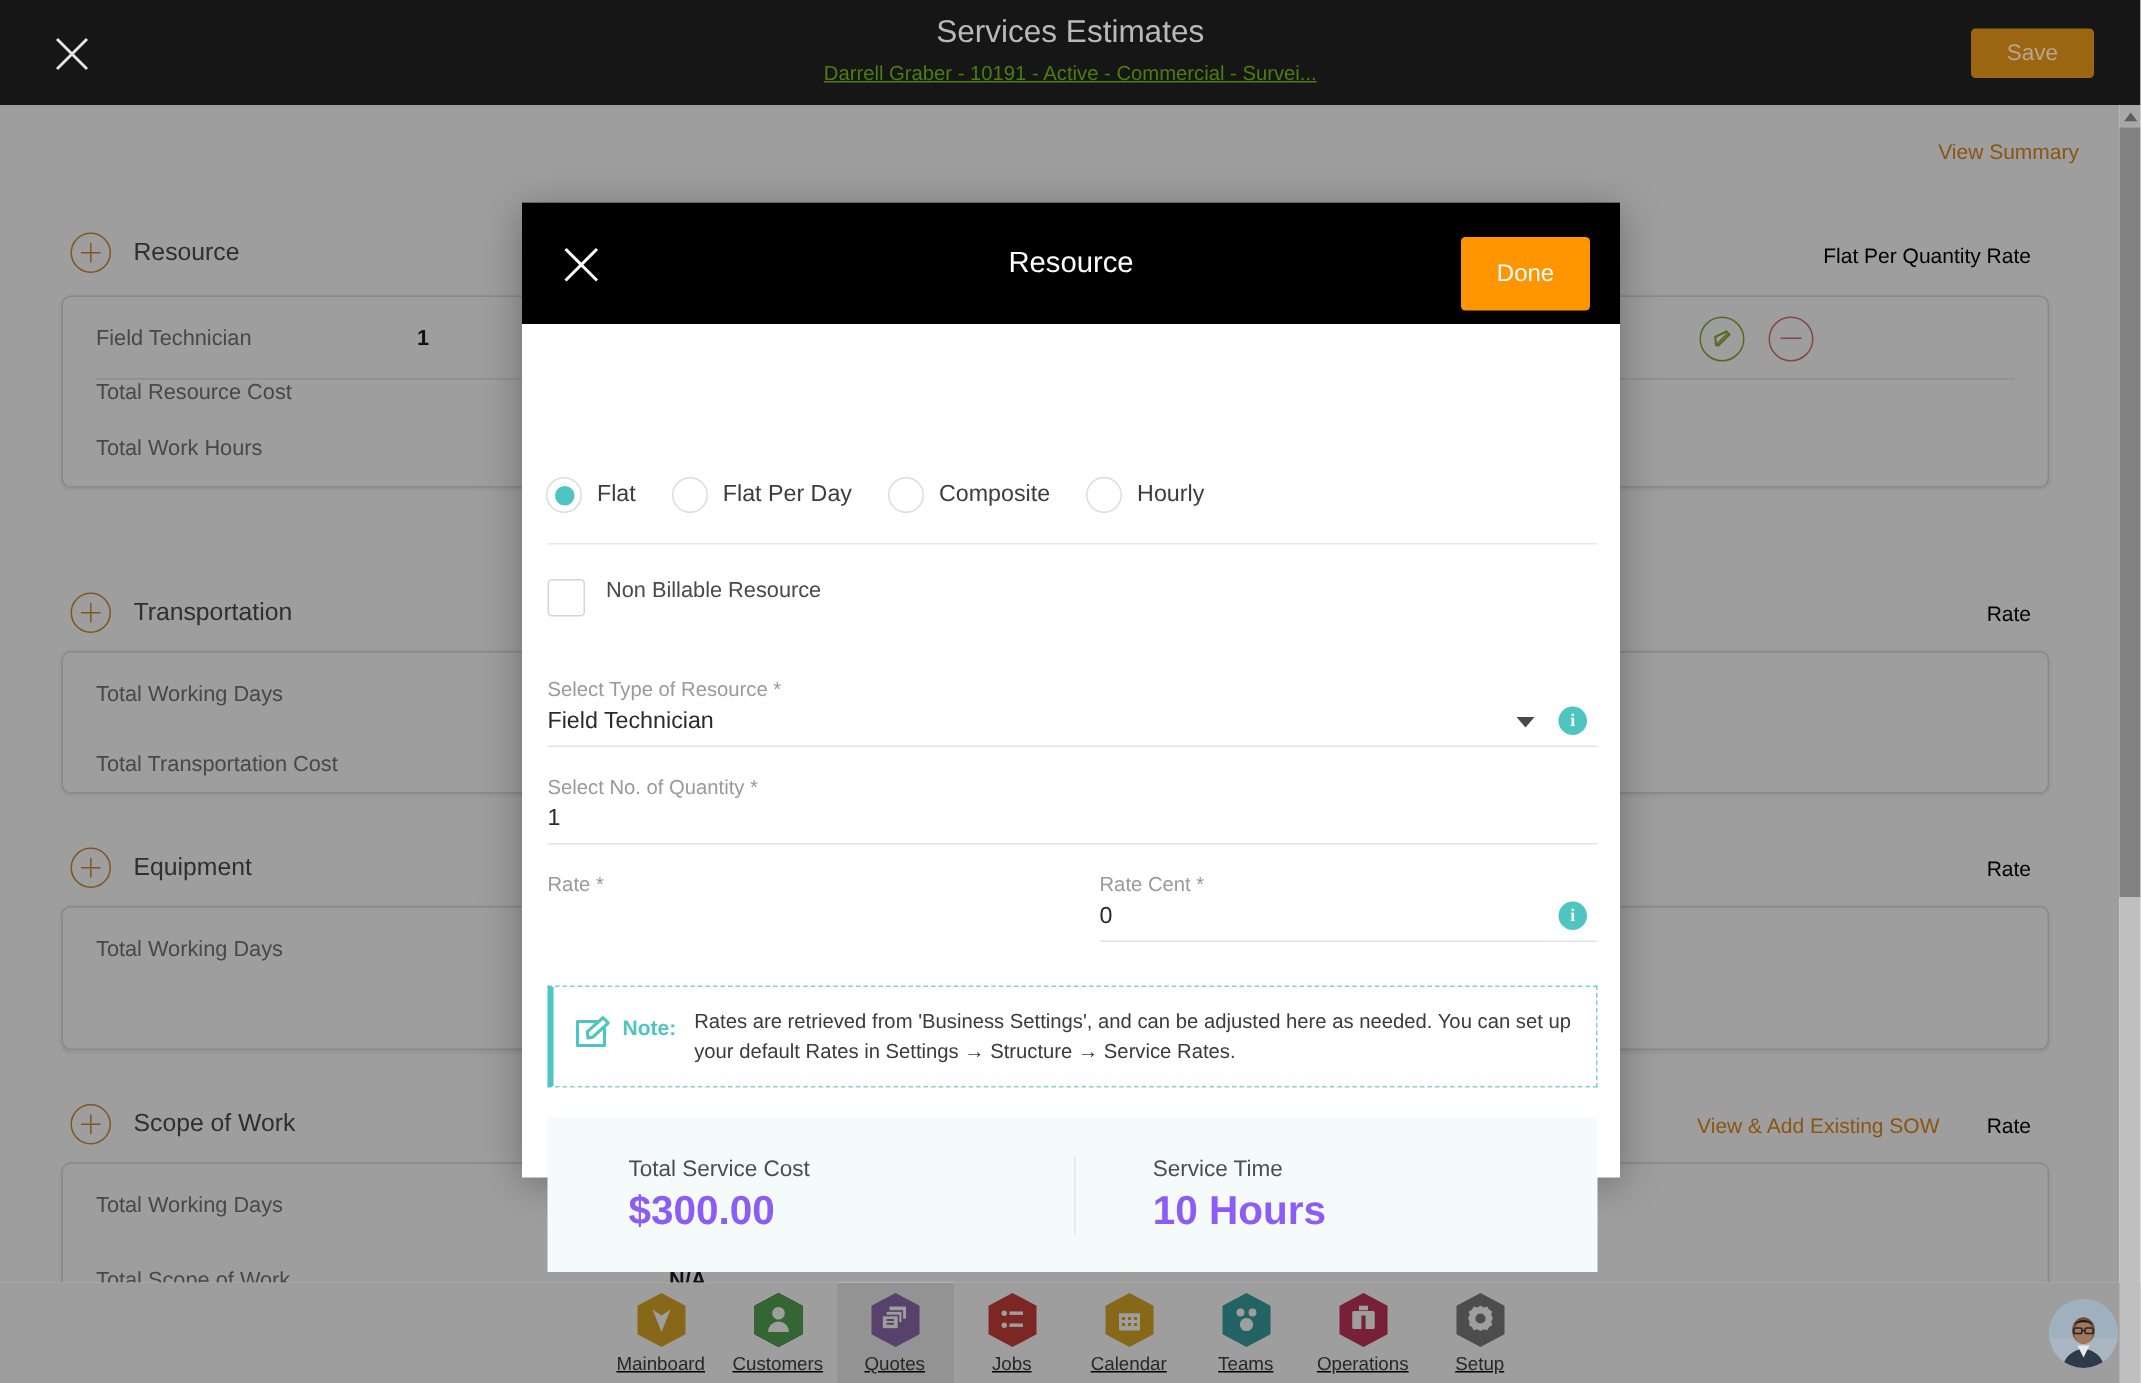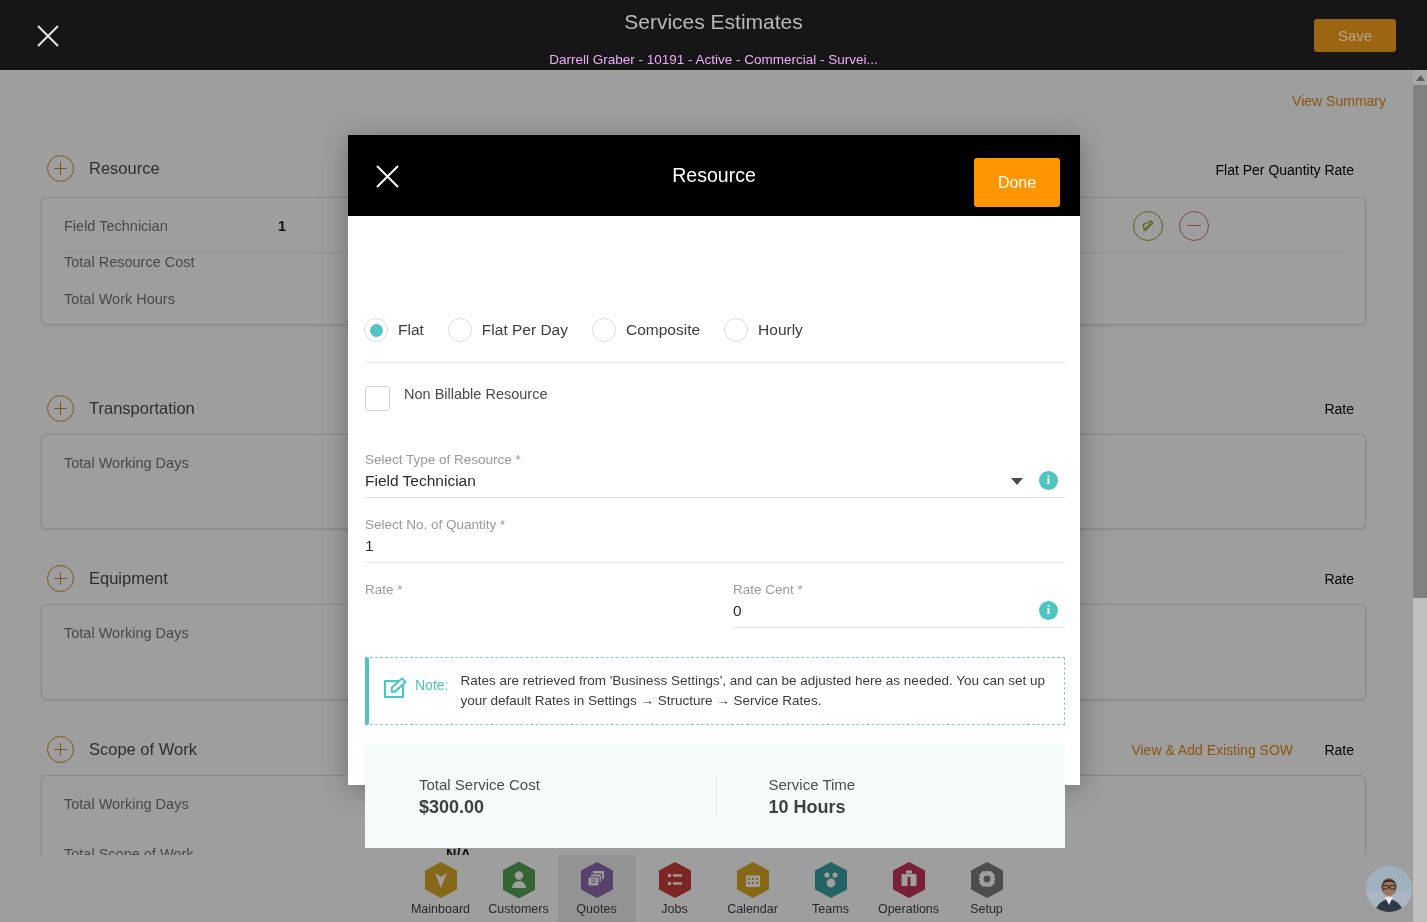--- a/index.html
+++ b/index.html
@@ -17,21 +17,21 @@
   }
   .topbar-close {
     position: absolute; left: 30px; top: 18px; width: 36px; height: 36px;
     display: flex; align-items: center; justify-content: center; cursor: pointer;
   }
   .topbar-close svg { display: block; }
   .topbar-titles {
     position: absolute; left: 0; top: 8px; width: 1427px; text-align: center;
   }
   .topbar-title { font-size: 21px; color: #b9b9b9; line-height: 28px; }
-  .topbar-sub { font-size: 13.5px; color: #f0abfc; line-height: 22px; margin-top: 13px; }
+  .topbar-sub { font-size: 13.5px; color: #4d7c0f; line-height: 22px; margin-top: 2px; text-decoration: underline; }
   .save-btn {
     position: absolute; right: 31px; top: 19px; width: 82px; height: 33px;
     background: #9b6511; color: #b9a68f; border: 0; border-radius: 3px;
     font-size: 15px; font-family: "Liberation Sans", sans-serif; cursor: pointer;
   }
 
   
   .page {
     position: absolute; left: 0; top: 70px; width: 1413px; height: 852px;
     background: #ffffff; overflow: hidden;
@@ -166,46 +166,46 @@
   }
 
   
   .note {
     position: absolute; left: 17px; top: 441px; width: 700px;
     border: 1px dashed #7fd3cf; border-left: 4px solid #4ec5c1;
     background: #ffffff; padding: 13px 16px 13px 12px;
     display: flex; align-items: flex-start;
   }
   .note-icon { flex: none; width: 30px; height: 30px; position: relative; margin-top: 2px; }
-  .note-word { flex: none; font-size: 14px; font-weight: normal; color: #4ec5c1; margin: 6px 12px 0 4px; }
+  .note-word { flex: none; font-size: 14px; font-weight: bold; color: #4ec5c1; margin: 6px 12px 0 4px; }
   .note-text { font-size: 13.5px; color: #3b3b3b; line-height: 20px; }
 
   
   .totals {
     position: absolute; left: 17px; top: 529px; width: 700px; height: 103px;
     background: #f4fbfa; display: flex; align-items: center;
   }
   .tot-cell { flex: 1; padding-left: 54px; }
   .tot-cell.second { padding-left: 52px; border-left: 1px solid #dfe9e8; }
   .tot-label { font-size: 15px; color: #4d4d4d; }
-  .tot-value { font-size: 18px; color: #404040; font-weight: bold; margin-top: 4px; }
+  .tot-value { font-size: 27px; color: #8b5cf6; font-weight: bold; margin-top: 4px; }
 
   
   .bottomnav {
     position: absolute; left: 0; bottom: 0; width: 1427px; height: 67px;
     background: #ffffff; z-index: 4; display: flex; align-items: center;
     justify-content: center;
   }
   .nav-dim {
     position: absolute; left: 0; bottom: 0; width: 1427px; height: 67px;
     background: rgba(0,0,0,0.38); z-index: 5; pointer-events: none;
   }
   .nav-item {
     width: 78px; height: 67px; display: flex; flex-direction: column;
-    align-items: center; justify-content: center; cursor: pointer;
+    align-items: center; justify-content: center; cursor: pointer; text-decoration: underline;
   }
   .nav-item.active { background: #ededed; }
   .hexwrap { width: 34px; height: 38px; position: relative; }
   .nav-label { font-size: 12.5px; color: #3f3f3f; margin-top: 3px; white-space: nowrap; }
   .avatar {
     position: absolute; right: 15px; bottom: 10px; width: 46px; height: 46px;
     border-radius: 50%; overflow: hidden; z-index: 6; cursor: pointer;
     background: #9aa7b4;
   }
 </style>
@@ -247,20 +247,23 @@
     </div>
 
     <div class="sec">
       <div class="plus-icon" style="top:325px;"></div>
       <div class="sec-title" style="top:329px;">Transportation</div>
       <div class="sec-rate" style="right:27px; top:331px;">Rate</div>
       <div class="card" style="top:364px; height:95px;">
         <div class="card-row">
           <span class="row-label">Total Working Days</span>
         </div>
+        <div class="card-row" style="height:40px;">
+          <span class="row-label">Total Transportation Cost</span>
+        </div>
       </div>
     </div>
 
     <div class="sec">
       <div class="plus-icon" style="top:495px;"></div>
       <div class="sec-title" style="top:499px;">Equipment</div>
       <div class="sec-rate" style="right:27px; top:501px;">Rate</div>
       <div class="card" style="top:534px; height:96px;">
         <div class="card-row">
           <span class="row-label">Total Working Days</span>

